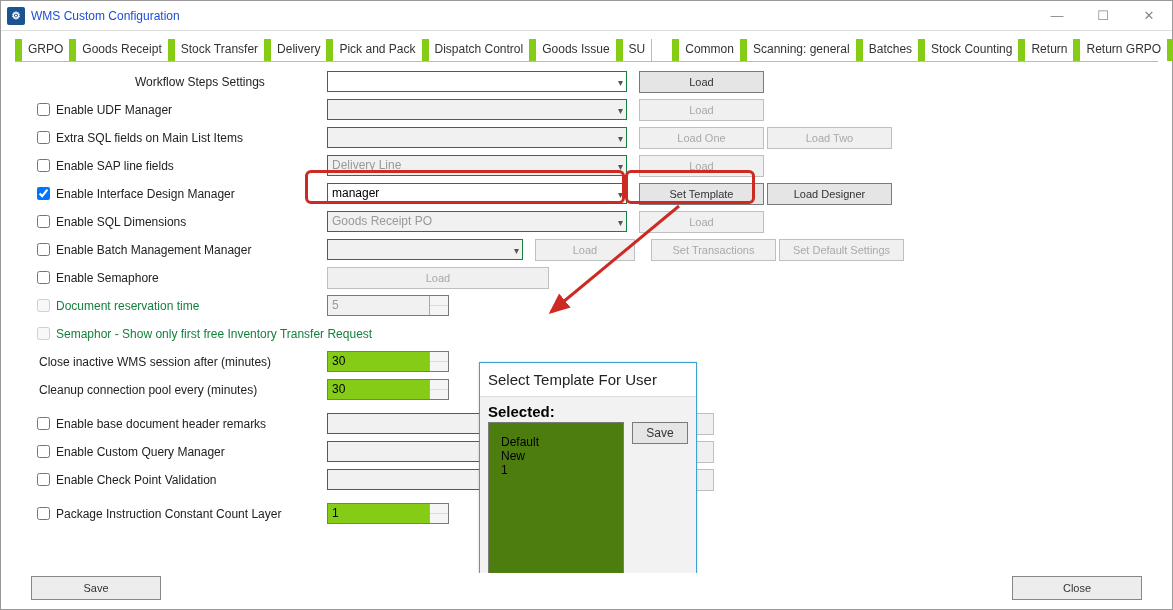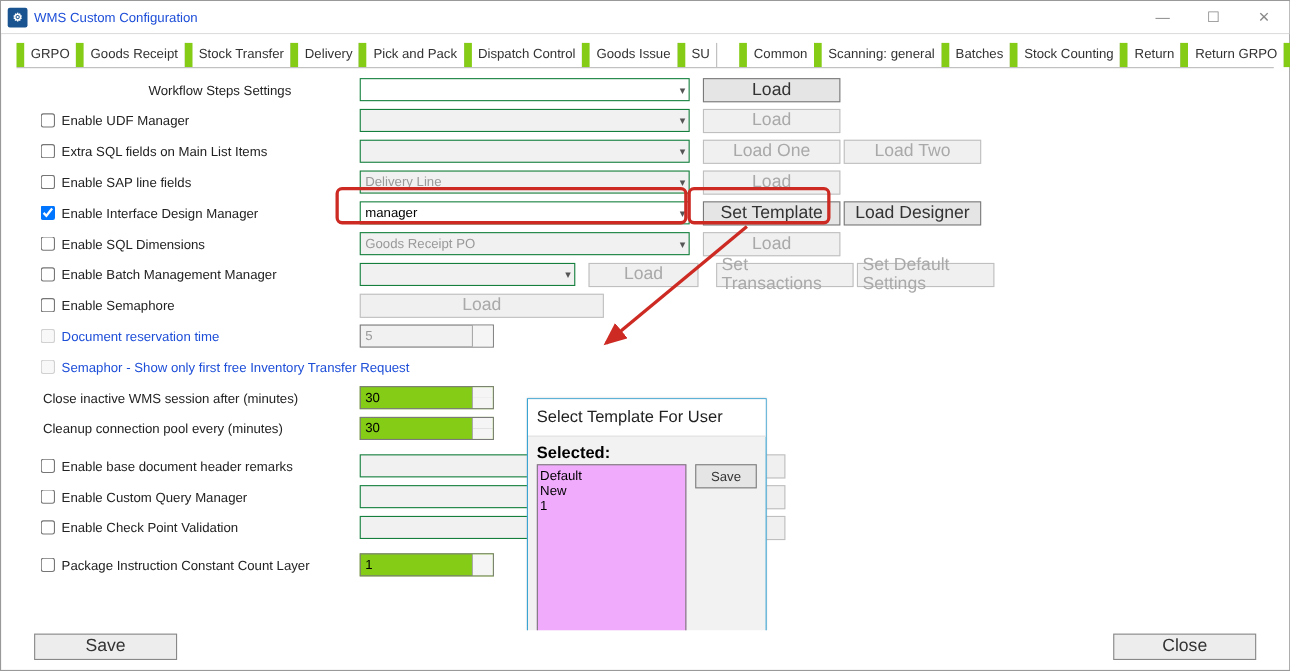--- a/index.html
+++ b/index.html
@@ -87,21 +87,21 @@
       align-items: center;
       height: 27px;
       margin-bottom: 1px;
     }
     .chk-col {
       width: 290px;
       display: flex;
       align-items: center;
     }
     .chk-col .lbl { margin-left: 6px; color: #222; }
-    .chk-col .lbl.disabled { color: #1d4ed8; }
+    .chk-col .lbl.disabled { color: #15803d; }
     .chk-col.noflag .lbl { margin-left: 2px; }
     input[type=checkbox] {
       width: 13px; height: 13px;
     }
     .select-col {
       width: 300px;
       margin-right: 12px;
     }
     .select-col.narrow { width: 196px; }
     .select-col.spinner { width: 122px; }
@@ -139,21 +139,21 @@
       width: 18px;
       background: linear-gradient(to bottom, #f5f5f5 0%, #f5f5f5 49%, #ddd 50%, #f5f5f5 51%, #f5f5f5 100%);
       border-left: 1px solid #aaa;
     }
     .btn {
       height: 22px;
       border: 1px solid #7a7a7a;
       background: #e5e5e5;
       display: inline-flex;
       align-items: center; justify-content: center;
-      font-size: 16px;
+      font-size: 11px;
       color: #333;
       cursor: default;
       padding: 0 4px;
     }
     .btn.w120 { width: 125px; }
     .btn.w100 { width: 100px; }
     .btn.w75 { width: 75px; }
     .btn.disabled {
       color: #a9a9a9;
       border-color: #bfbfbf;
@@ -203,23 +203,23 @@
     }
     .popup .p-body {
       flex: 1;
       display: flex;
       padding: 0 8px 6px 8px;
       gap: 8px;
     }
     .popup .listbox {
       width: 140px; height: 170px;
       border: 1px solid #7a7a7a;
-      background: #f0abfc;
+      background: #4d7c0f;
       font-size: 12px;
-      padding: 2px;
+      padding: 12px;
       line-height: 14px;
     }
     .popup .p-buttons {
       display: flex; flex-direction: column; gap: 6px;
     }
     .popup .p-buttons .btn { width: 56px; height: 22px; font-size: 12px; }
   </style>
 </head>
 <body>
 

